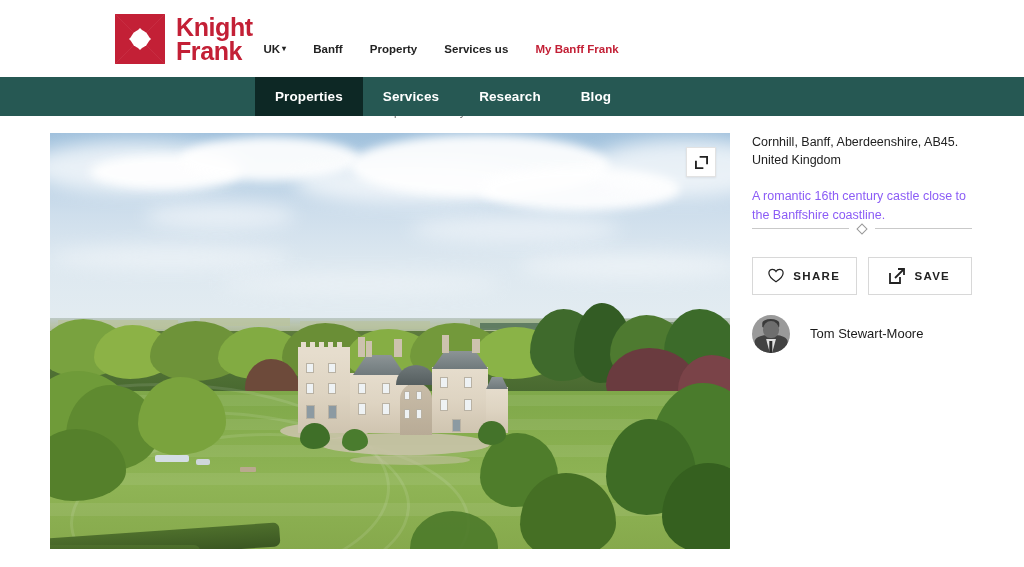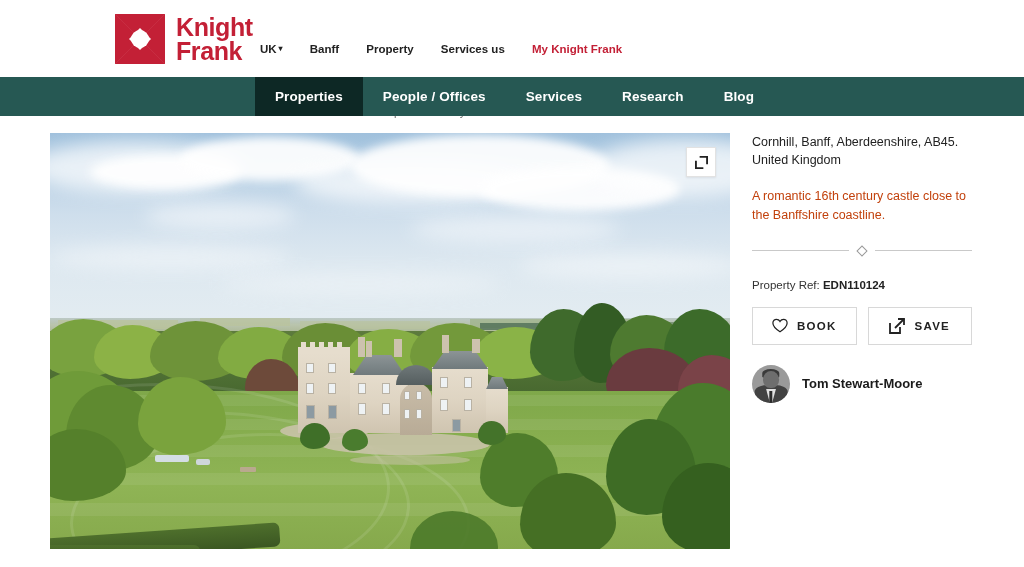--- a/index.html
+++ b/index.html
@@ -275,22 +275,21 @@
 
   .address {
     font-size: 12.5px;
     line-height: 1.45;
     color: #222222;
     margin-bottom: 18px;
   }
   .blurb {
     font-size: 12.5px;
     line-height: 1.5;
-    color: #c2410c;
-    margin-bottom: 22px;
+    color: #8b5cf6;
   }
 
   .divider {
     display: flex;
     align-items: center;
     gap: 9px;
     margin: 0 0 24px 0;
   }
   .divider .line {
     flex: 1;
@@ -393,22 +392,23 @@
   }
   .avatar .tie {
     position: absolute;
     left: 50%; bottom: 0;
     transform: translateX(-50%);
     width: 9%; height: 32%;
     background: #2b2b2b;
   }
   .agent-name {
     font-size: 13px;
-    font-weight: bold;
+    font-weight: normal;
     color: #1a1a1a;
+    margin-left: 8px;
   }
 </style>
 </head>
 <body>
 
 <div class="topbar">
 
   <div class="logo-wrap">
     <span class="logo-mark">
       <svg width="54" height="54" viewBox="0 0 54 54" aria-hidden="true">
@@ -433,27 +433,26 @@
       <span>Frank</span>
     </span>
   </div>
 
 
   <div class="util-row">
     <span class="util-item"><span>UK</span><span class="caret">▾</span></span>
     <span class="util-item">Banff</span>
     <span class="util-item">Property</span>
     <span class="util-item">Services us</span>
-    <span class="util-item accent">My Knight Frank</span>
+    <span class="util-item accent">My Banff Frank</span>
   </div>
 </div>
 
 <div class="navbar">
   <div class="nav-item active">Properties</div>
-  <div class="nav-item">People / Offices</div>
   <div class="nav-item">Services</div>
   <div class="nav-item">Research</div>
   <div class="nav-item">Blog</div>
 </div>
 
 <div class="breadcrumb-sliver">
   <div class="crumbs">
     <span>Properties</span>
     <span>Buy</span>
     <span>Scotland</span>
@@ -608,32 +607,28 @@
     </div>
 
     <div class="blurb">A romantic 16th century castle close to the Banffshire coastline.</div>
 
     <div class="divider">
       <span class="line"></span>
       <span class="dia"></span>
       <span class="line"></span>
     </div>
 
-    <div class="prop-ref">
-      <span>Property Ref:</span>
-      <b>EDN110124</b>
-    </div>
 
 
     <div class="btn-row">
       <button class="btn-ghost">
         <svg width="16" height="15" viewBox="0 0 18 16">
           <path d="M9 15 C9 15 1 10 1 5.2 C1 2.6 3 1 5 1 C6.8 1 8.3 2.2 9 3.4 C9.7 2.2 11.2 1 13 1 C15 1 17 2.6 17 5.2 C17 10 9 15 9 15 Z" fill="none" stroke="#222" stroke-width="1.4"></path>
         </svg>
-        <span>BOOK</span>
+        <span>SHARE</span>
       </button>
       <button class="btn-ghost">
         <svg width="16" height="16" viewBox="0 0 16 16">
           <path d="M1 5 L1 15 L11 15 L11 9" fill="none" stroke="#222" stroke-width="1.8"></path>
           <path d="M6 10 L15 1" fill="none" stroke="#222" stroke-width="1.8"></path>
           <path d="M9 1 L15 1 L15 7" fill="none" stroke="#222" stroke-width="1.8"></path>
         </svg>
         <span>SAVE</span>
       </button>
     </div>

